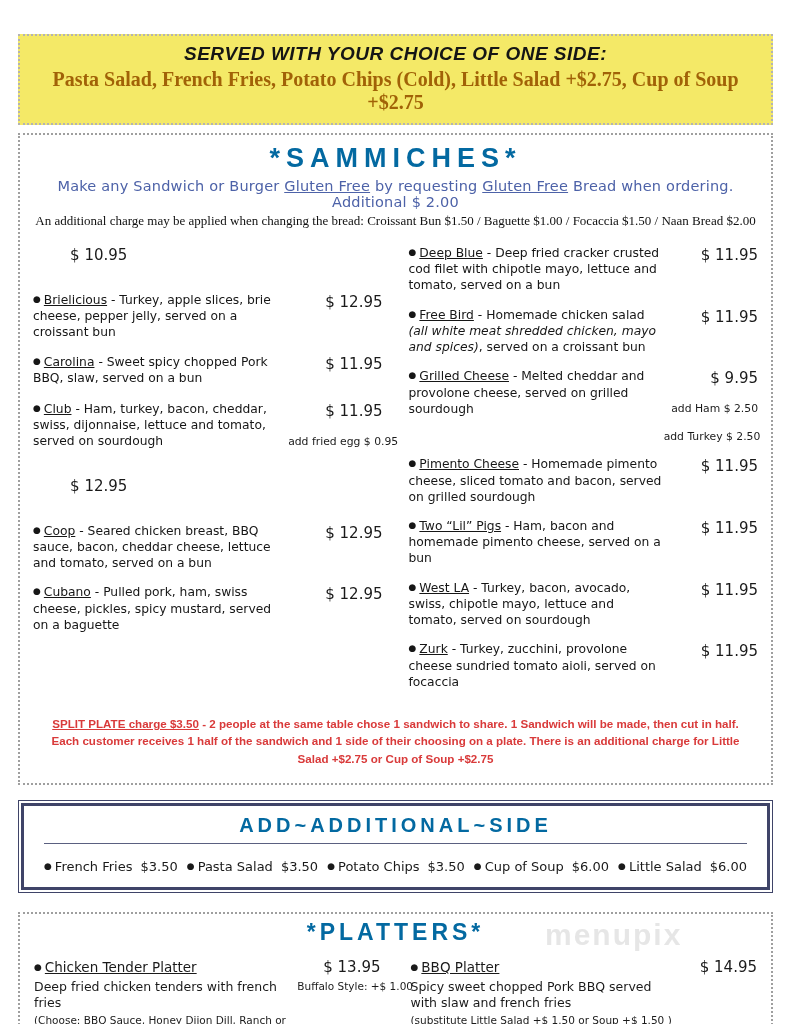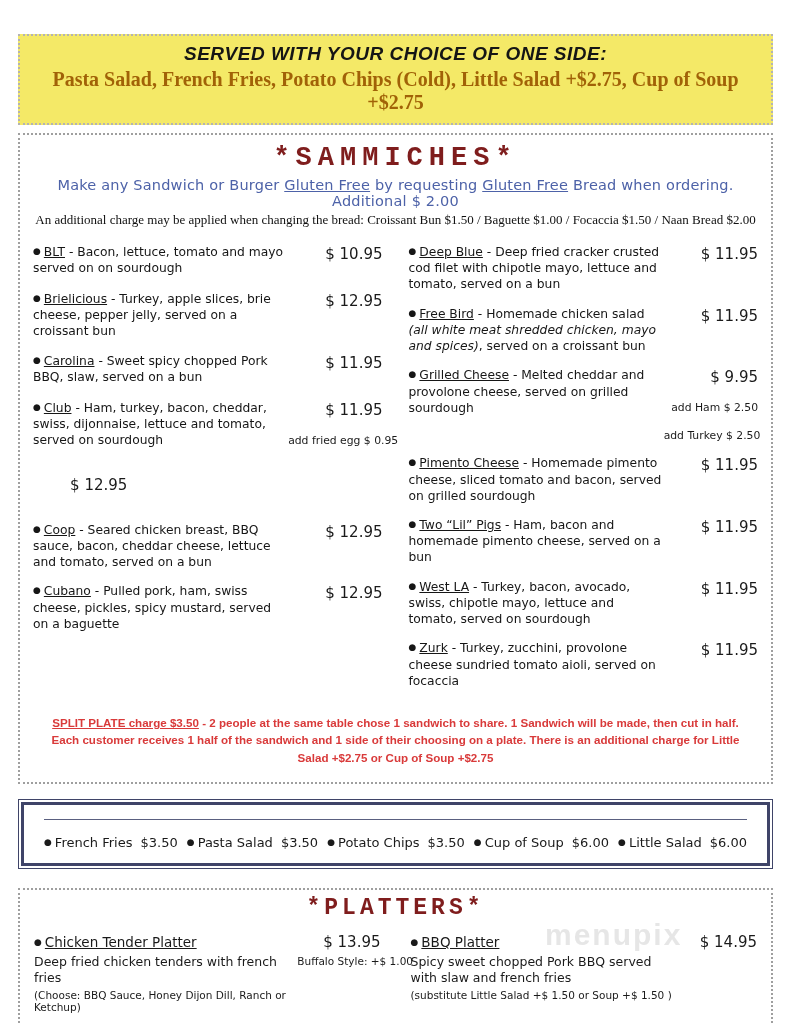--- a/index.html
+++ b/index.html
@@ -24,22 +24,22 @@
   .banner-sub {
     font-family:"Liberation Serif", serif;
     font-weight:bold; font-size:20px; margin-top:3px; color:#a16207;
   }
 
   
   .sammiches {
     margin-top:8px; border:2px dotted #9f9f9f; padding:8px 13px 6px;
   }
   .sec-title {
-    text-align:center; font-family:Liberation Mono, monospace;
-    font-weight:bold; color:#7f1d1d;
+    text-align:center; font-family:Liberation Sans, sans-serif;
+    font-weight:bold; color:#0369a1;
   }
   .sammiches .sec-title { font-size:27px; letter-spacing:6px; }
   .gf-line {
     text-align:center; margin-top:4px;
     font-size:14.5px; color:#4d62a8; letter-spacing:.2px;
   }
   .bread-line {
     text-align:center; margin-top:3px;
     font-family:"Liberation Serif", serif; font-size:13px; color:#101010;
   }
@@ -97,24 +97,20 @@
 </div>
 
 <div class="sammiches">
   <div class="sec-title">*SAMMICHES*</div>
   <div class="gf-line"><span>Make any Sandwich or Burger </span><span class="u">Gluten Free</span><span> by requesting </span><span class="u">Gluten Free</span><span> Bread when ordering.   Additional $ 2.00</span></div>
   <div class="bread-line">An additional charge may be applied when changing the bread:  Croissant Bun $1.50 / Baguette $1.00 / Focaccia $1.50 / Naan Bread $2.00</div>
 
   <div class="cols">
     <div class="col" id="left-col">
   <div class="mi">
-    <div class="mi-text">
-      <span class="mi-bullet">●</span><span class="mi-name">BLT</span>
-      <span>- Bacon, lettuce, tomato and mayo served on on sourdough</span><span class="mi-desc-italic"></span><span></span>
-    </div>
     <div class="mi-price-col">
       <span class="mi-price">$ 10.95</span>
       <span class="mi-note"></span>
       <span class="mi-note"></span>
     </div>
   </div>
 
   <div class="mi">
     <div class="mi-text">
       <span class="mi-bullet">●</span><span class="mi-name">Brielicious</span>
@@ -268,20 +264,21 @@
     </div>
   </div>
 </div>
   </div>
 
   <div class="split-note"><span class="u">SPLIT PLATE charge $3.50</span><span> - 2 people at the same table chose 1 sandwich to share. 1 Sandwich will be made, then cut in half. Each customer receives 1 half of the sandwich and 1 side of their choosing on a plate. There is an additional charge for Little Salad +$2.75 or Cup of Soup +$2.75</span></div>
 </div>
 
 <div class="sides-outer">
   <div class="sides-inner">
+    <div class="sec-title">ADD~ADDITIONAL~SIDE</div>
     <div class="sides-rule"></div>
     <div class="sides-row" id="sides-row">
   <span class="side-item"><span class="mi-bullet">●</span><span>French Fries</span><span class="side-price">$3.50</span></span>
 
   <span class="side-item"><span class="mi-bullet">●</span><span>Pasta Salad</span><span class="side-price">$3.50</span></span>
 
   <span class="side-item"><span class="mi-bullet">●</span><span>Potato Chips</span><span class="side-price">$3.50</span></span>
 
   <span class="side-item"><span class="mi-bullet">●</span><span>Cup of Soup</span><span class="side-price">$6.00</span></span>
 

